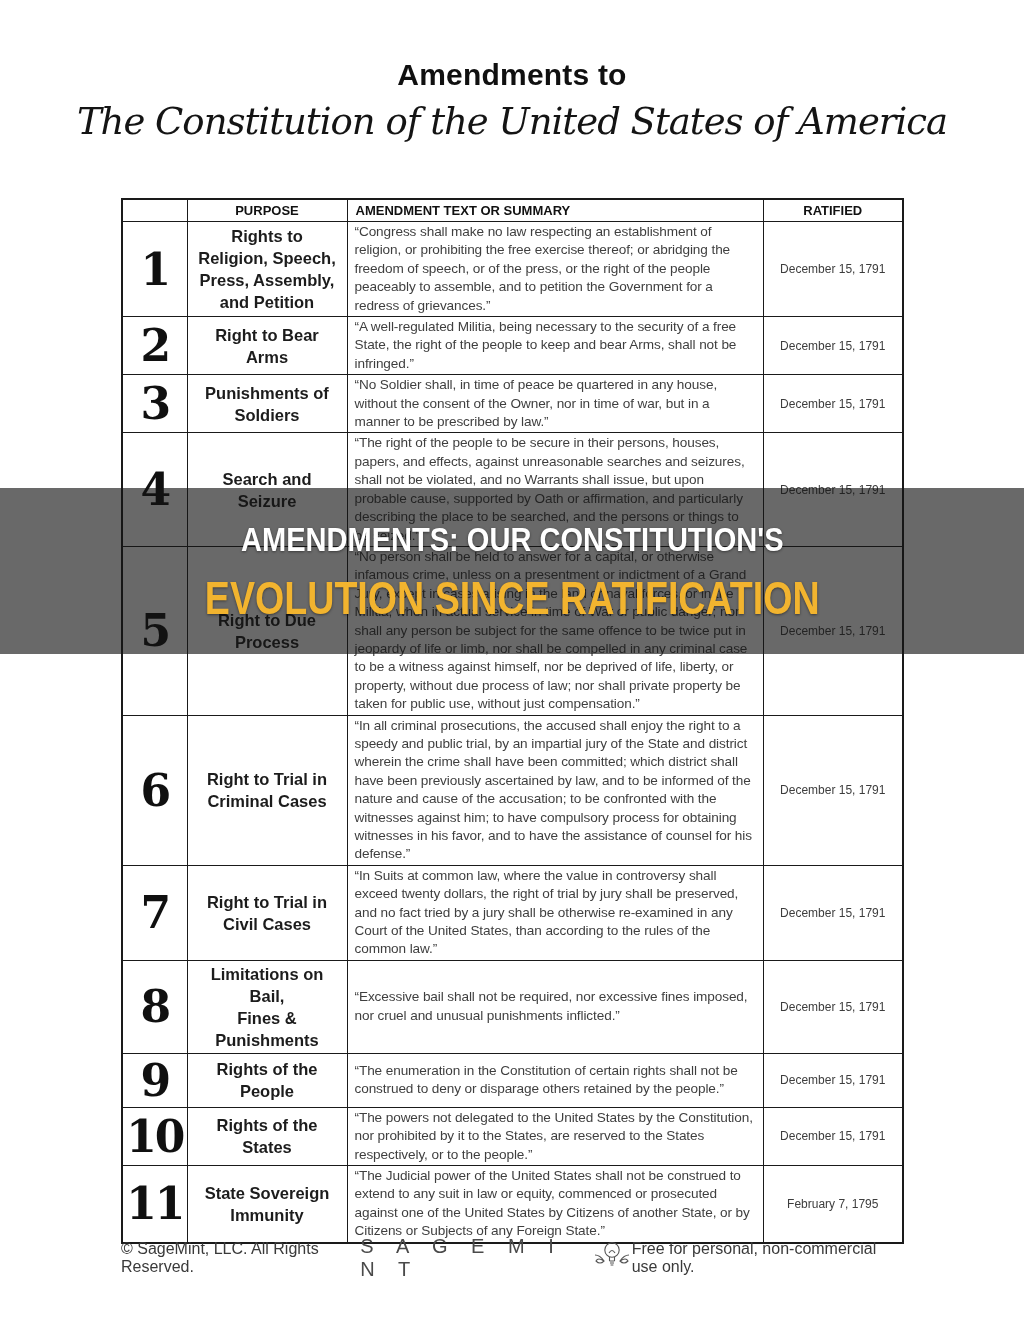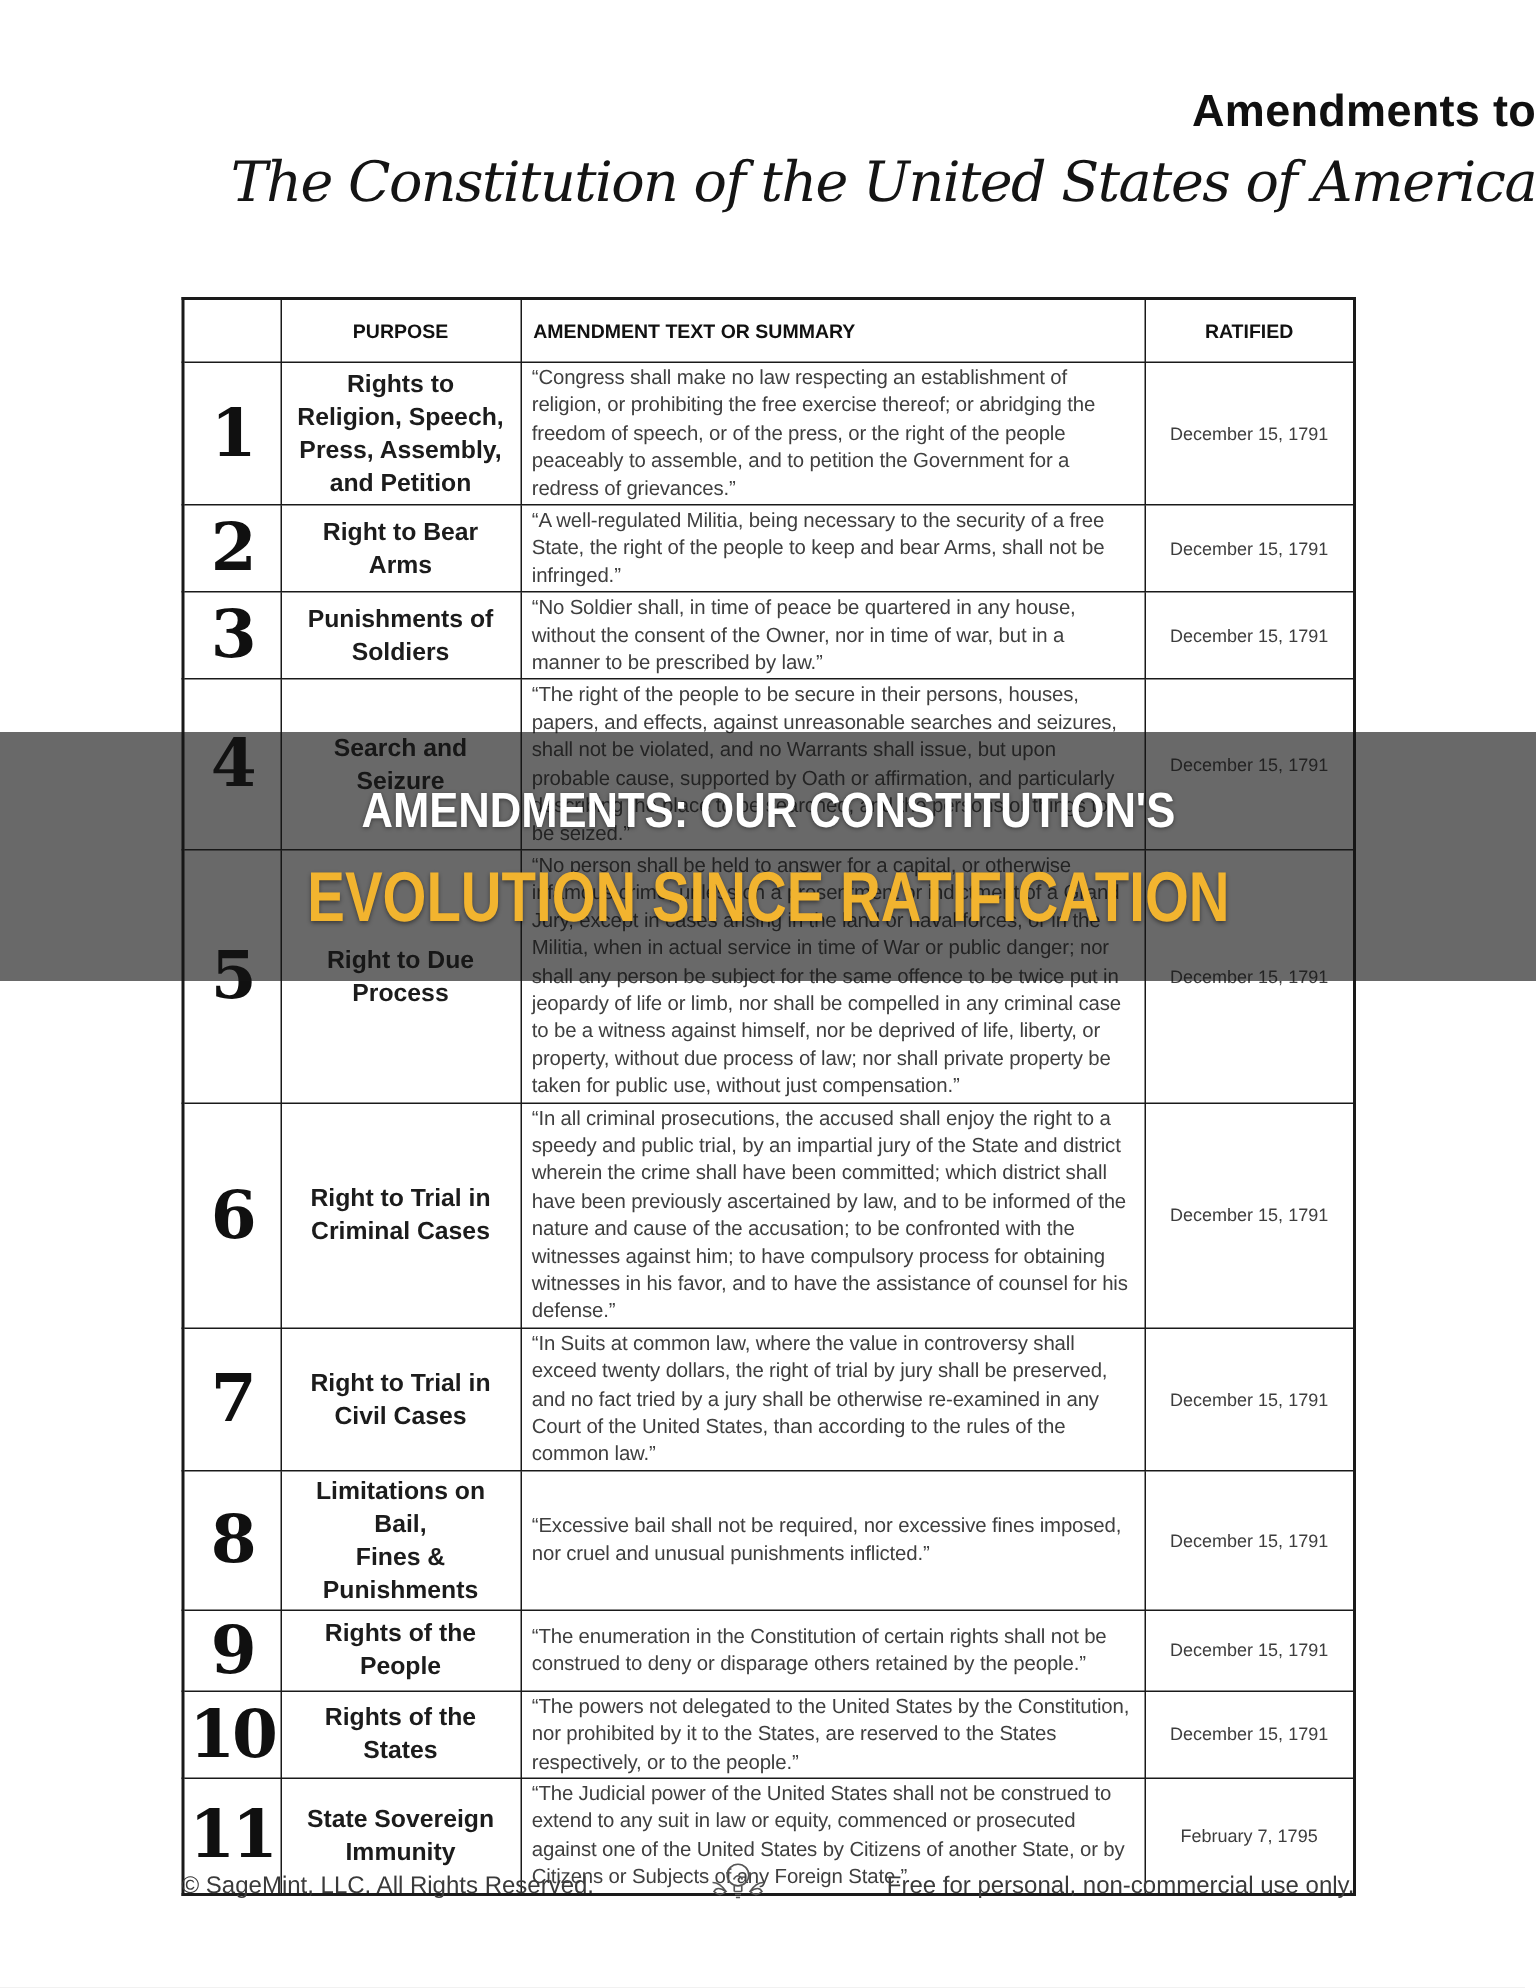--- a/index.html
+++ b/index.html
@@ -5,36 +5,36 @@
   html,body{margin:0;padding:0;background:#e8e8e8;}
   .page{
     position:relative;
     width:1024px;height:1325px;
     background:#ffffff;
     margin:0 auto;
     font-family:"Liberation Sans",sans-serif;
     overflow:hidden;
   }
   
-  .title-block{position:absolute;top:58px;left:0;width:1024px;text-align:right;}
+  .title-block{position:absolute;top:58px;left:0;width:1024px;text-align:center;}
   .title1{font-size:30px;font-weight:bold;color:#101010;letter-spacing:0.2px;}
   .title2{
     margin-top:8px;
     font-family:"DejaVu Serif",serif;font-style:italic;
     font-size:37px;color:#141414;letter-spacing:-1px;
     white-space:nowrap;
   }
   
   table.amendments{
     position:absolute;left:121px;top:198px;width:781px;
     border-collapse:collapse;table-layout:fixed;
     border:2px solid #1a1a1a;
   }
   table.amendments th,table.amendments td{border:1px solid #1a1a1a;box-sizing:border-box;}
-  thead th{height:19px;font-size:13px;font-weight:bold;color:#111;padding:13px 4px;text-align:center;margin-top:28px;}
+  thead th{height:19px;font-size:13px;font-weight:bold;color:#111;padding:3px 4px;text-align:center;margin-top:28px;}
   thead th.text-h{text-align:left;padding-left:8px;}
   col.c-num{width:65px;}
   col.c-purpose{width:160px;}
   col.c-text{width:416px;}
   col.c-date{width:140px;}
   td.num-cell{
     font-family:"DejaVu Serif",serif;font-weight:bold;
     font-size:44px;text-align:center;vertical-align:middle;color:#101010;
     letter-spacing:-2px;
   }
@@ -196,20 +196,21 @@
   </table>
 
   <div class="banner">
     <div class="banner-line1">AMENDMENTS: OUR CONSTITUTION'S</div>
     <div class="banner-line2">EVOLUTION SINCE RATIFICATION</div>
   </div>
 
   <div class="footer">
     <div class="footer-left">© SageMint, LLC. All Rights Reserved.</div>
     <div class="brand">
+      <span class="brand-name">S A G E M I N T</span>
       <span class="brand-icon">
         <svg width="40" height="32" viewBox="0 0 40 32" fill="none" stroke="#555" stroke-width="1.1">
           <circle cx="20" cy="11" r="7.2"></circle>
           <path d="M17.5 18 L17.5 22 M22.5 18 L22.5 22 M17.5 22 L22.5 22 M18 24 L22 24 M18.6 26 L21.4 26"></path>
           <path d="M17 14 Q20 9 23 14"></path>
           <path d="M12 22 Q6 18 4 22 Q8 26 12 22 Z M12 22 Q8 16 3 16"></path>
           <path d="M28 22 Q34 18 36 22 Q32 26 28 22 Z M28 22 Q32 16 37 16"></path>
         </svg>
       </span>
     </div>

